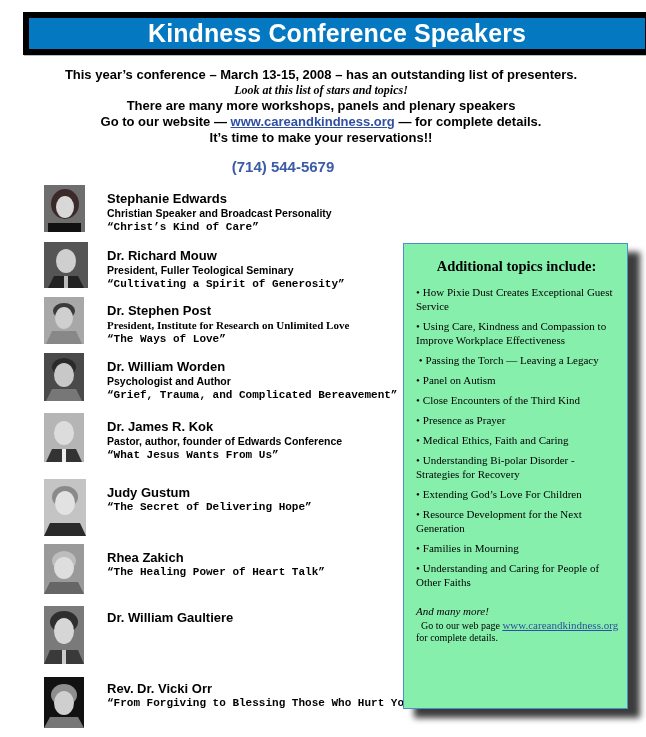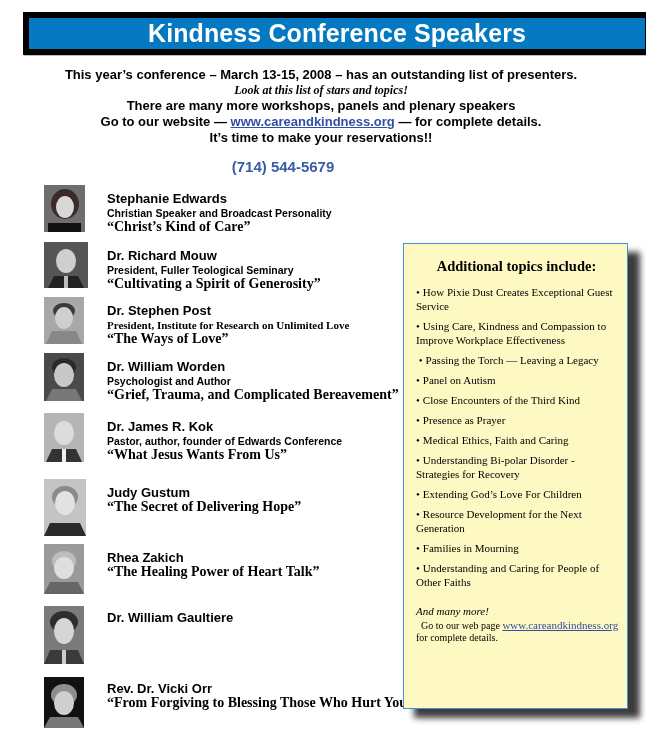--- a/index.html
+++ b/index.html
@@ -37,29 +37,29 @@
     .speaker { position: absolute; left: 44px; width: 360px; height: 60px; }
     .photo {
       position: absolute; left: 0; top: 0; background: #8a8a8a;
       overflow: hidden;
     }
     .photo svg { display: block; width: 100%; height: 100%; }
     .s-text { position: absolute; left: 63px; top: 6px; white-space: nowrap; }
     .s-name { font-weight: bold; font-size: 13px; line-height: 15px; font-family: "Liberation Sans", sans-serif; }
     .s-title { font-weight: bold; font-size: 10.5px; line-height: 14px; font-family: "Liberation Sans", sans-serif; }
     .s-title.serif { font-family: "Liberation Serif", serif; font-size: 11px; }
-    .s-talk { font-weight: bold; font-size: 14px; line-height: 14px; font-family: Liberation Serif, serif; }
+    .s-talk { font-weight: bold; font-size: 11px; line-height: 14px; font-family: Liberation Mono, monospace; }
 
     .topics-shadow {
       position: absolute; left: 414px; top: 252px; width: 226px; height: 466px;
       background: #3c3c3c; filter: blur(3px);
     }
     .topics {
       position: absolute; left: 403px; top: 243px; width: 225px; height: 466px;
-      background: #fef9c3; border: 1px solid #4a8fd0;
+      background: #86efac; border: 1px solid #4a8fd0;
       padding: 14px 10px 0 12px;
       font-family: "Liberation Serif", serif;
     }
     .topics-title {
       text-align: center; font-weight: bold; font-size: 14.5px; margin-bottom: 10px;
       font-family: "Liberation Serif", serif;
     }
     .topic-item {
       font-size: 11px; line-height: 14px; margin-bottom: 6px;
       font-family: "Liberation Serif", serif;

